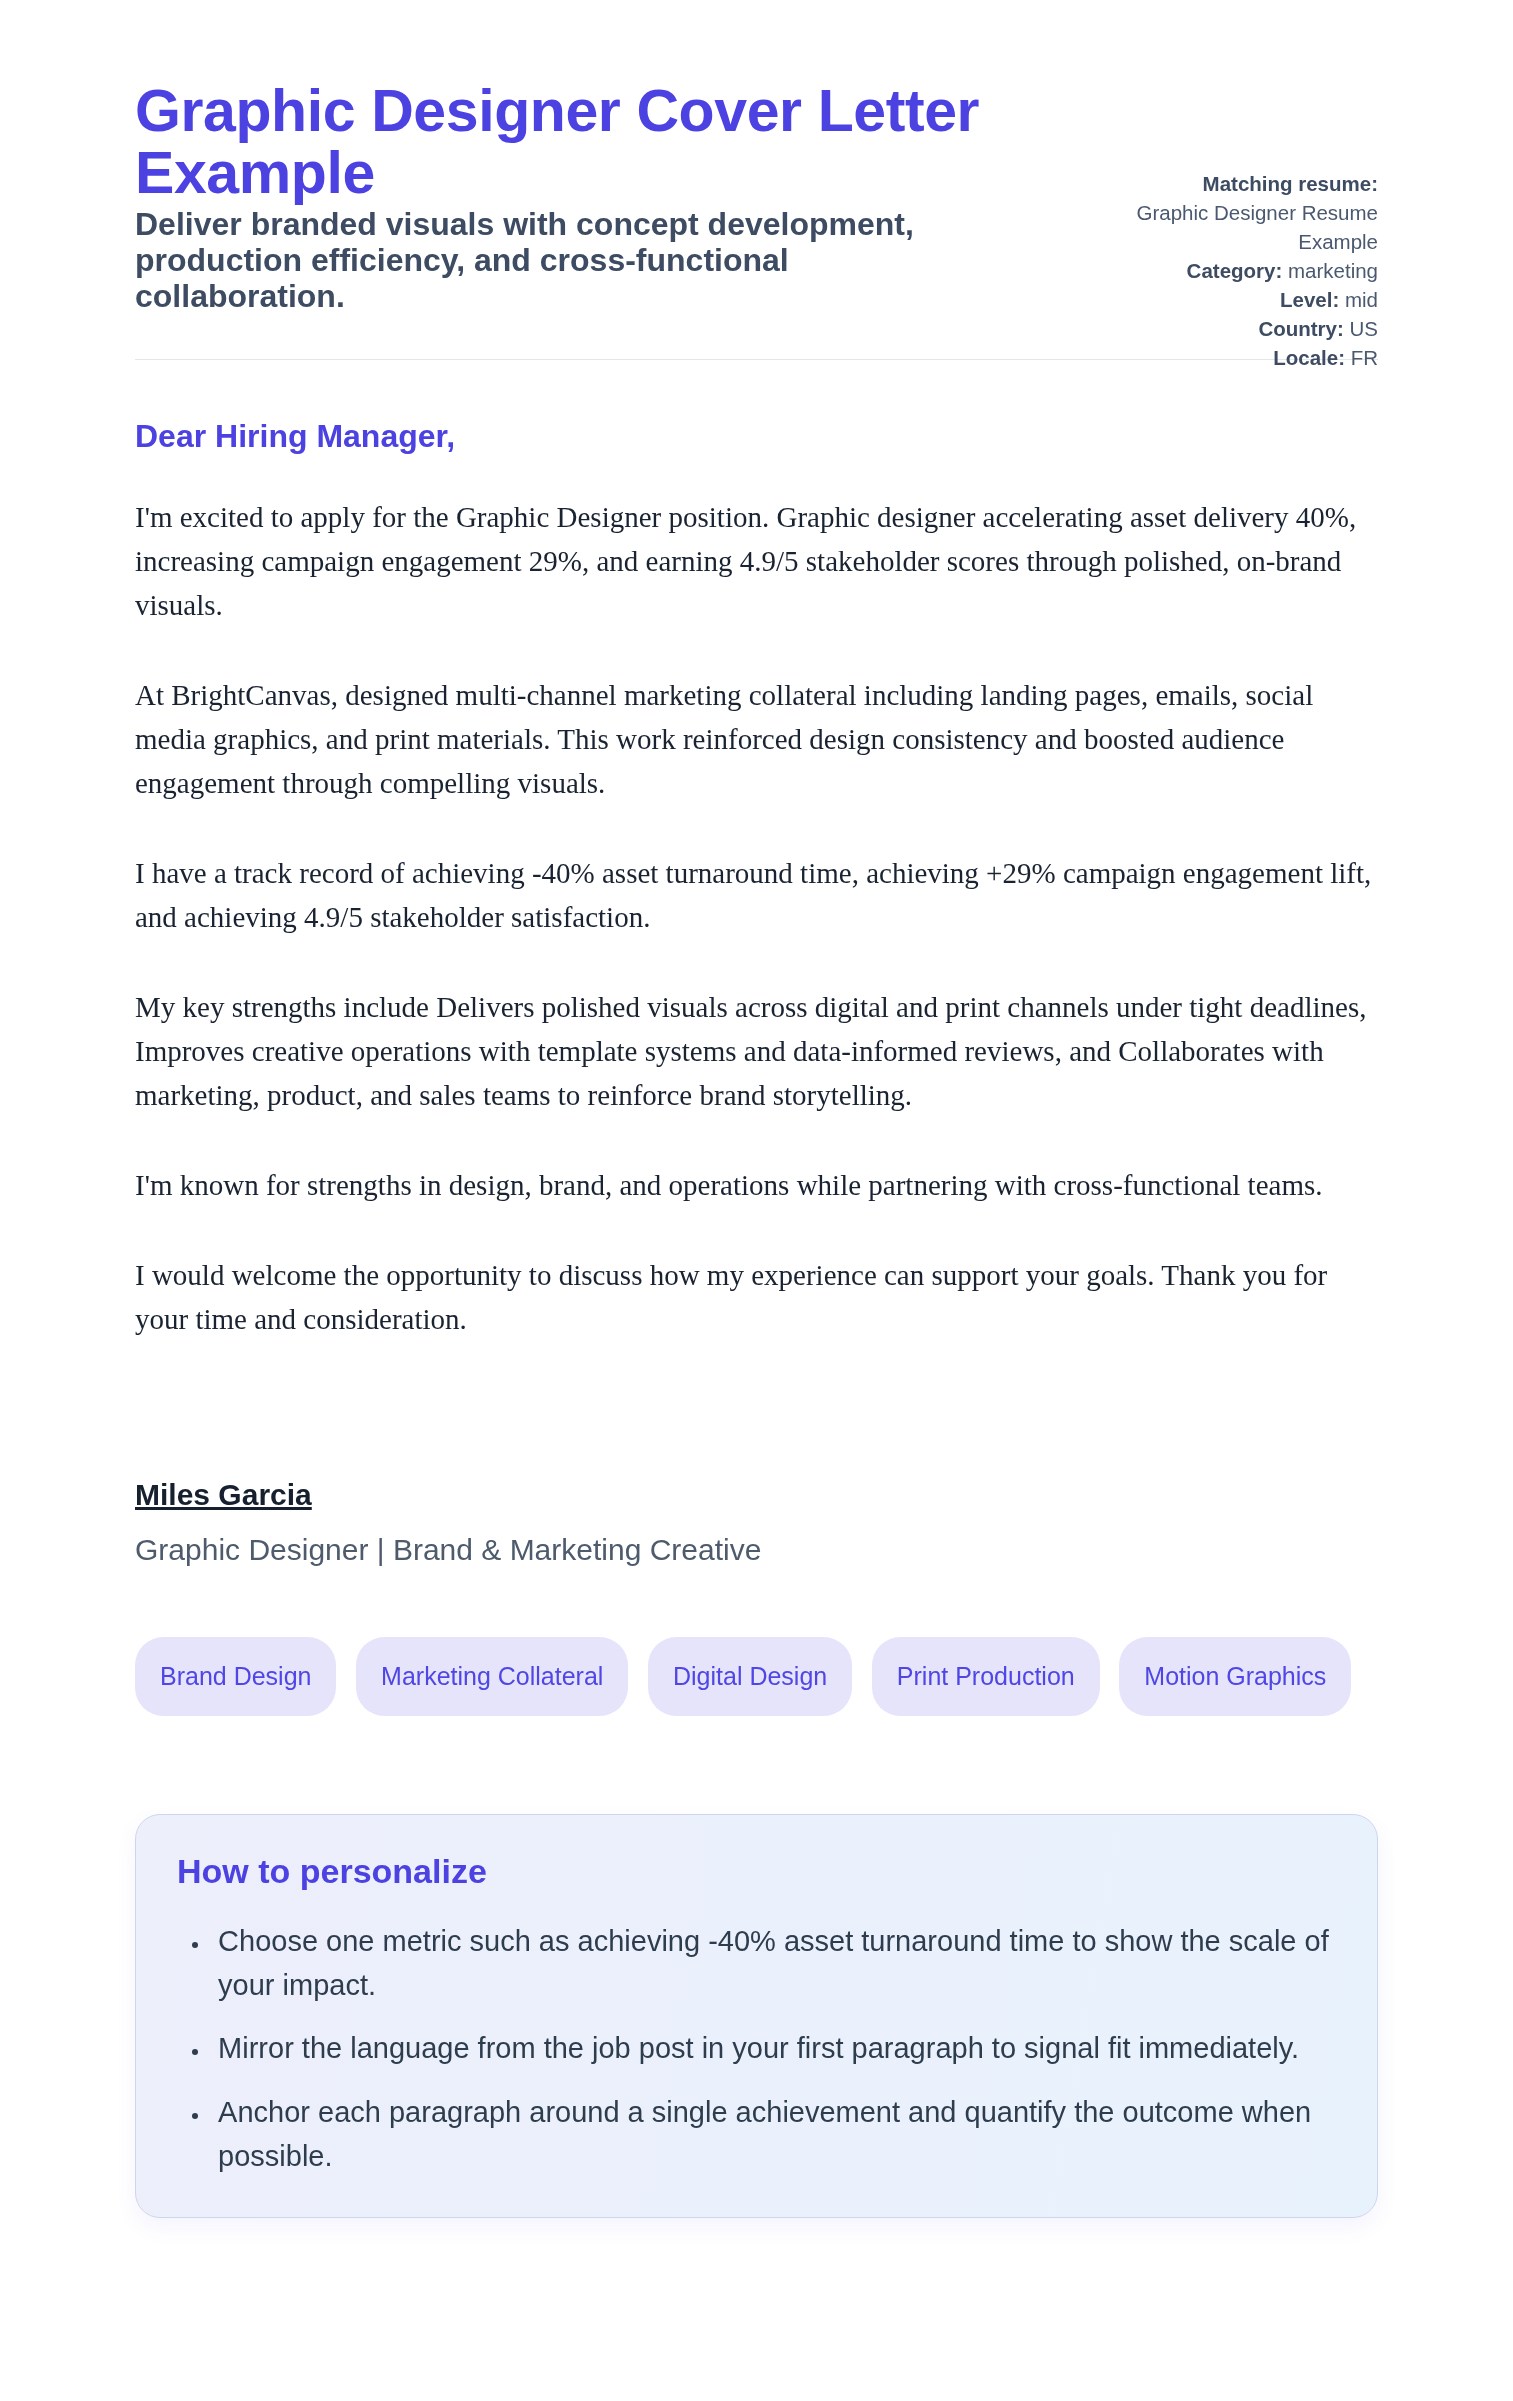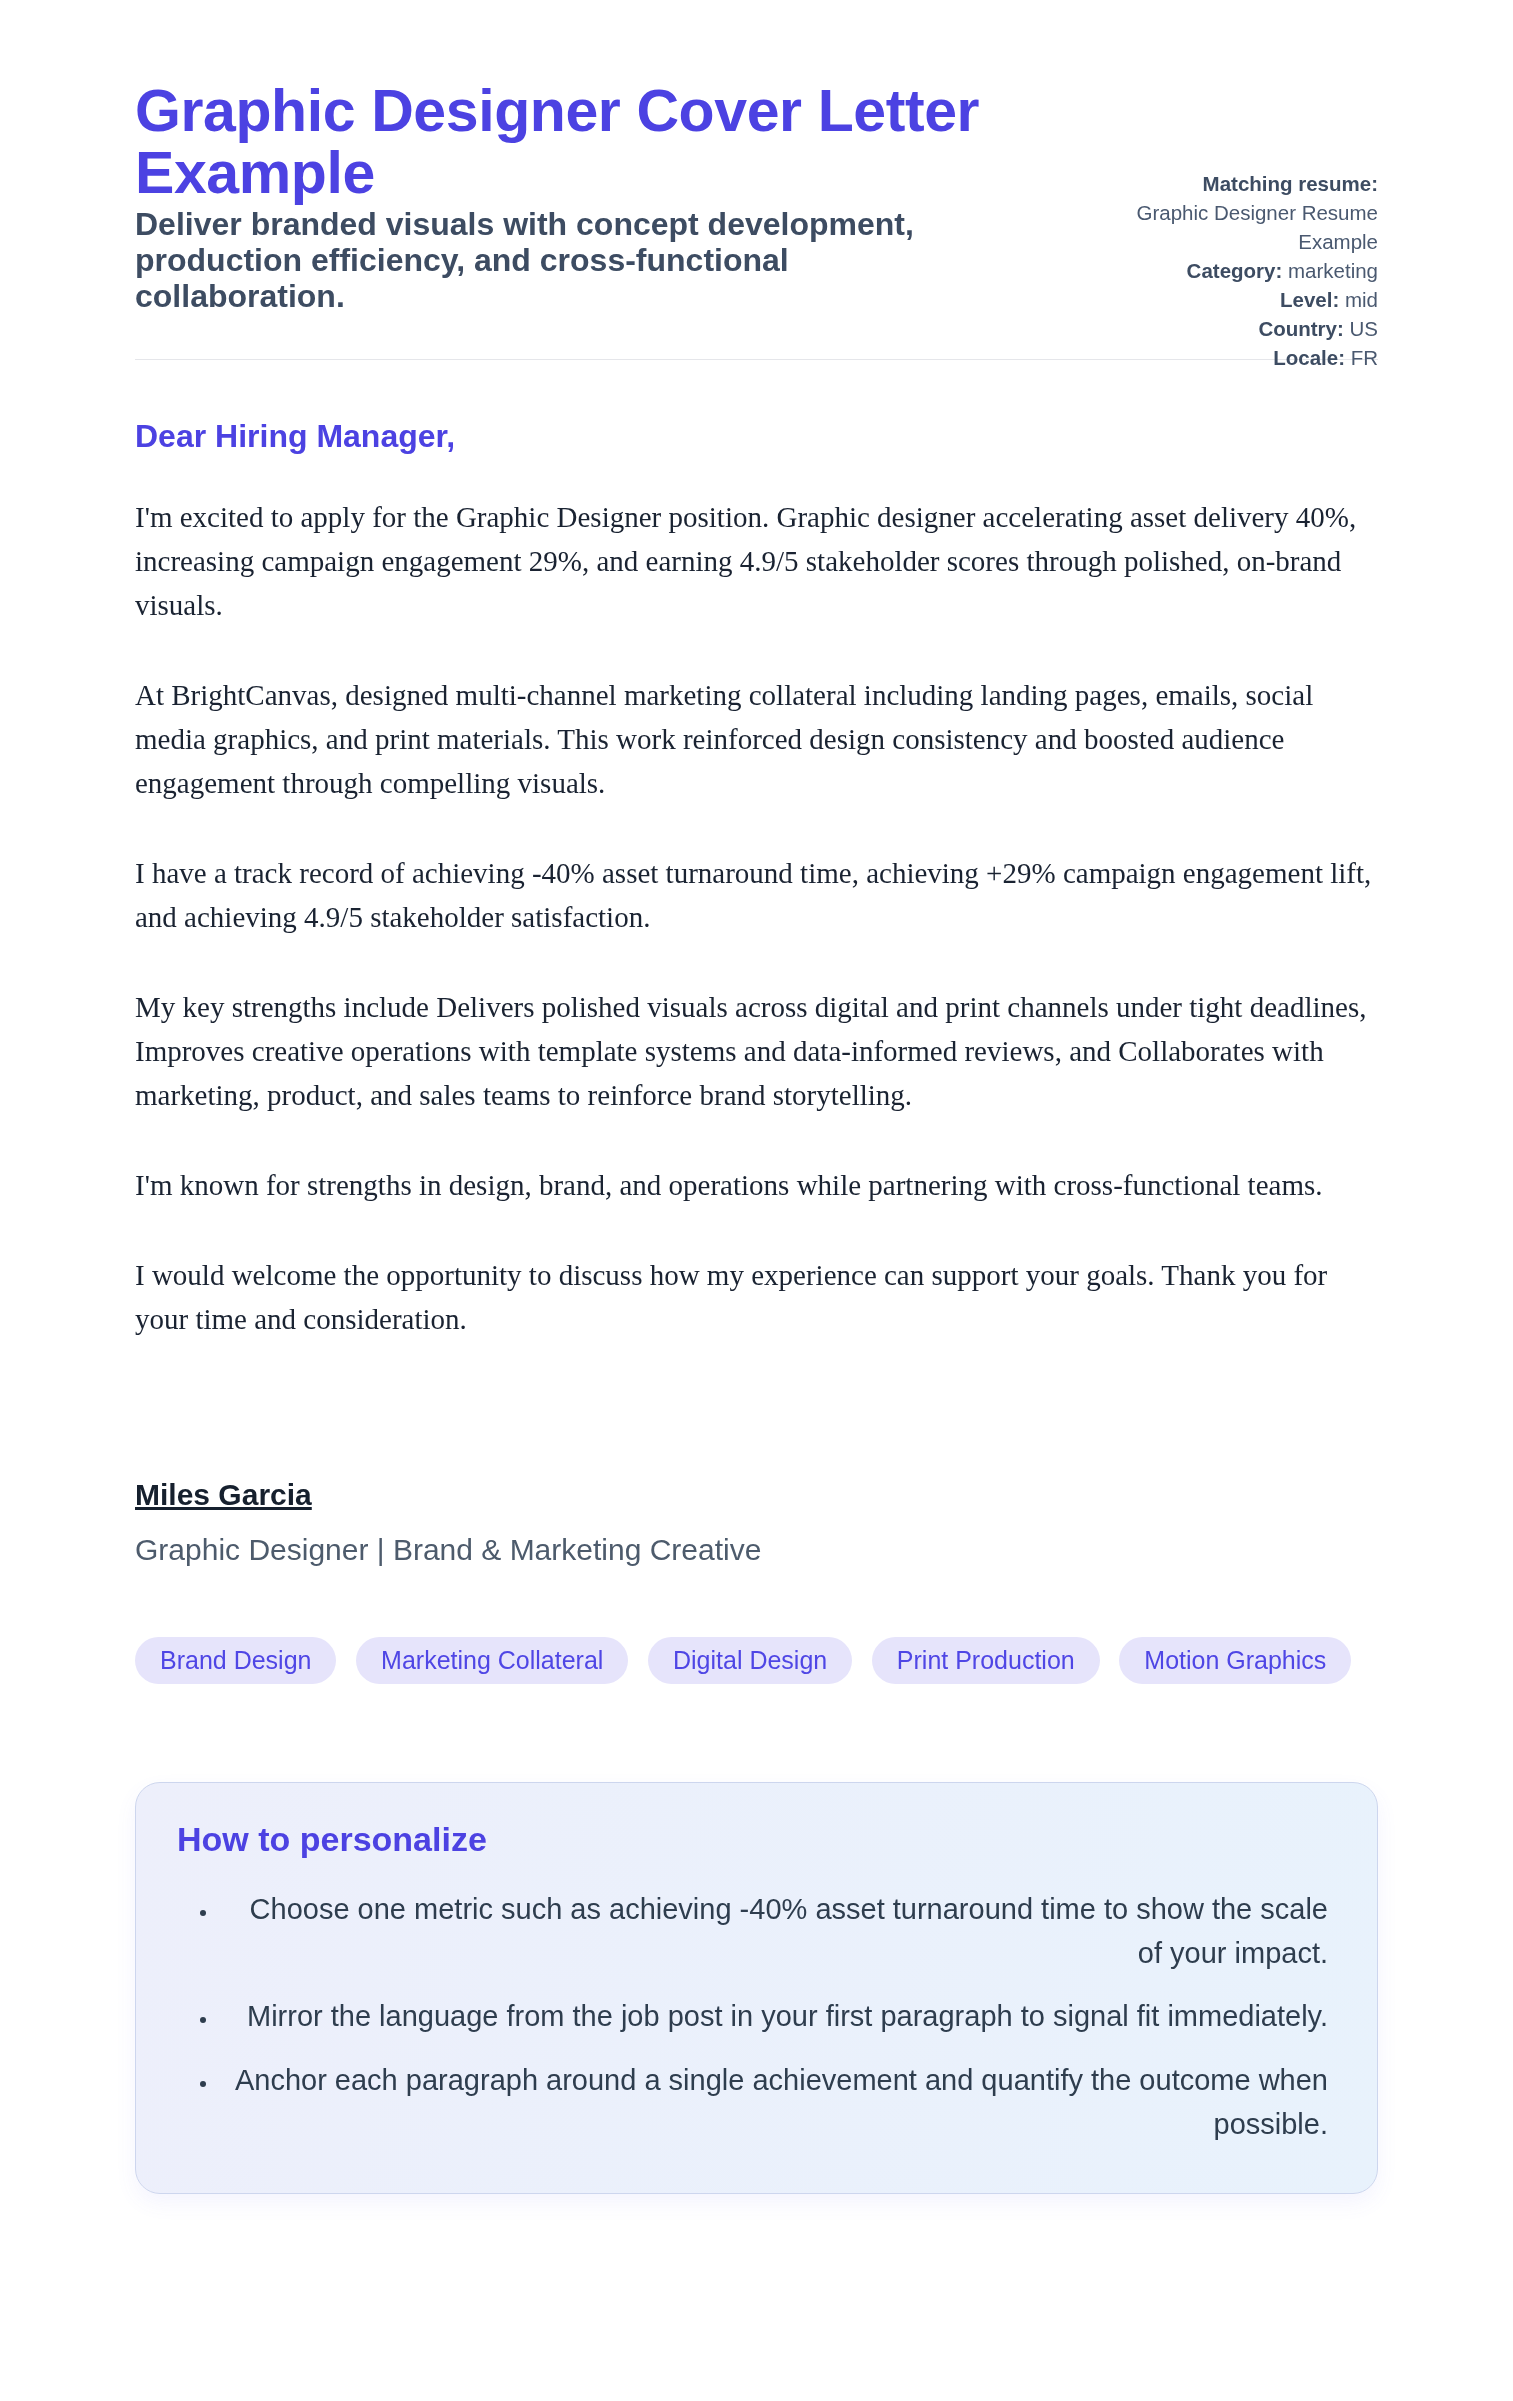--- a/index.html
+++ b/index.html
@@ -45,41 +45,41 @@
   .para { font-size:29px; line-height:44px; margin:46px 0 0; color:#1a2332;font-family:Liberation Serif, serif; }
   .para.first { margin-top:39px; }
 
   .sig-name { margin:134px 0 0; font-size:30px; line-height:39px; font-weight:700; color:#16202e;text-decoration:underline; }
   .sig-role { margin:16px 0 0; font-size:30px; line-height:39px; color:#4d5b6c; }
 
   
   .tags { margin:68px 0 0; display:flex; flex-wrap:wrap; gap:19.6px; }
   .pill {
     display:inline-flex; align-items:center;
-    height:47px; padding:0 25px;
+    height:47px; padding:16px 25px;
     background:#e6e4fb; color:#4f46e5;
     border-radius:28.5px; font-size:25px; line-height:53px;
     white-space:nowrap;
   }
 
   
   .personalize {
     margin:98px 0 0;
     border:1.8px solid #cdd6ee; border-radius:25px;
     background:linear-gradient(100deg, #edeffb 0%, #e8f2fc 100%);
     box-shadow:0 9px 21.4px rgba(99,102,241,0.07);
     padding:36px 41px 39px;
     box-sizing:border-box;
   }
   .personalize h2 {
     margin:0 0 27px;
     font-size:34px; line-height:41px; font-weight:700;
     color:#4c42e2;
   }
-  .personalize ul { margin:8px; padding:0 0 0 34px;text-align:right; }
+  .personalize ul { margin:0; padding:0 0 0 34px; }
   .personalize li {
     font-size:29px; line-height:44px; color:#2e3d4e;
     margin:19.6px 0 0; padding-left:7.1px;
   }
   .personalize li::marker { color:#2e3d4e; font-size:0.7em; }
 </style>
 </head>
 <body>
 
 <div class="page">

